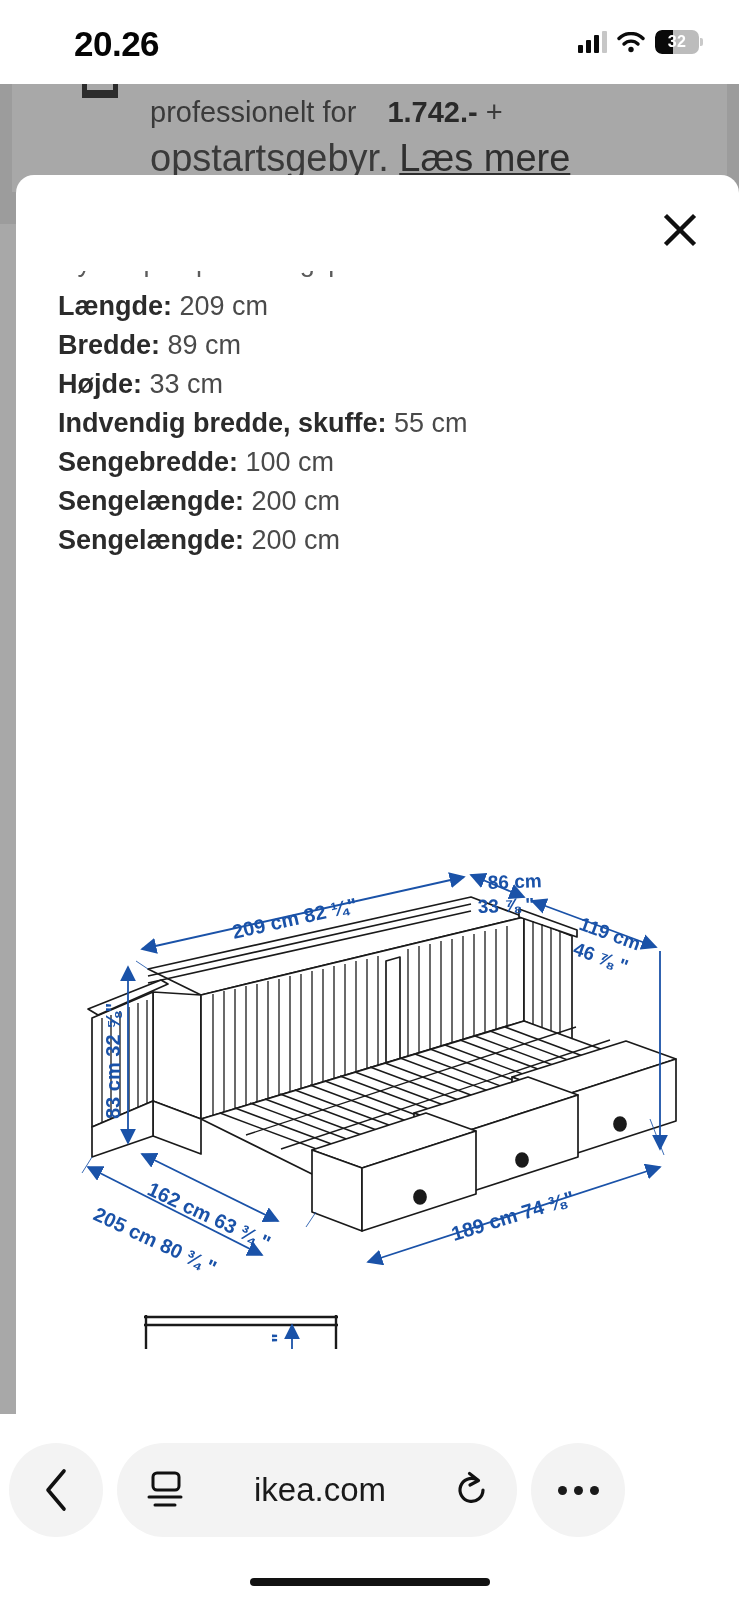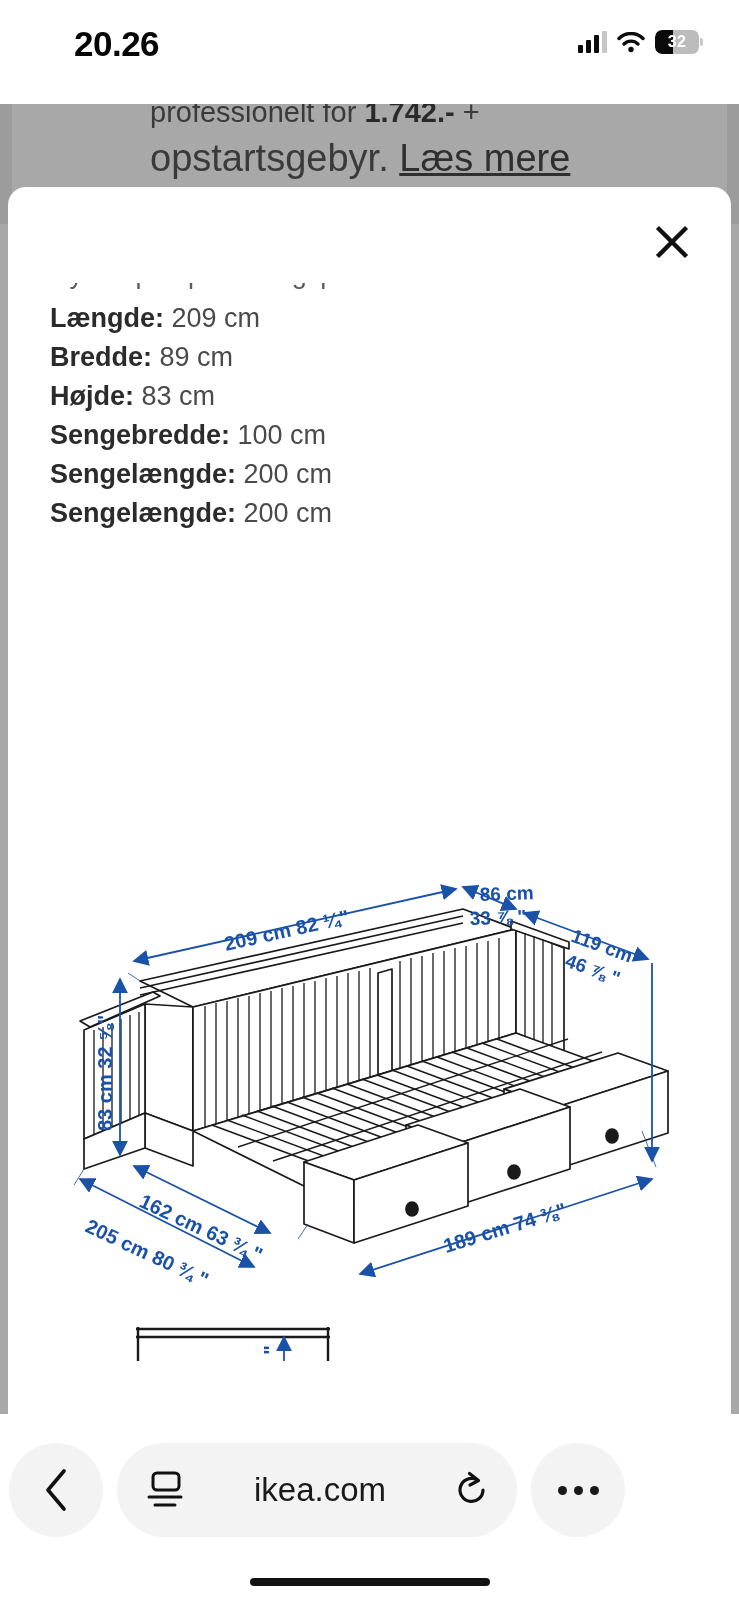--- a/index.html
+++ b/index.html
@@ -6,21 +6,21 @@
   html, body {
     width:739px; height:1600px;
     background:#ffffff;
     font-family:"Liberation Sans", sans-serif;
     overflow:hidden;
   }
   #screen { position:relative; width:739px; height:1600px; background:#ffffff; }
 
   
   #statusbar {
-    position:absolute; left:0; top:0; width:739px; height:104px;
+    position:absolute; left:0; top:0; width:739px; height:84px;
     background:#ffffff; z-index:40;
   }
   #clock {
     position:absolute; left:74px; top:24px;
     font-size:35px; font-weight:700; color:#050505;
     letter-spacing:-0.5px;
   }
   #status-icons {
     position:absolute; right:36px; top:30px;
     display:flex; align-items:center; gap:10px;
@@ -69,32 +69,32 @@
   }
   #promo-glyph {
     position:absolute; left:70px; top:-8px; width:36px; height:22px;
     border-bottom:8px solid #2c2c2c;
     border-left:5px solid #2c2c2c; border-right:5px solid #2c2c2c;
   }
   #promo-line1 {
     position:absolute; left:138px; top:12px;
     font-size:29px; color:#3a3a3a; font-weight:400; white-space:nowrap;
   }
-  #promo-line1 b { font-weight:700; color:#2a2a2a; }
+  #promo-line1 b { font-weight:700; color:#2a2a2a;margin-left:23px; }
   #promo-line2 {
     position:absolute; left:138px; top:53px;
     font-size:38px; color:#3a3a3a; white-space:nowrap;
   }
   #promo-link { text-decoration:underline; color:#2f2f2f; }
 
   
   #modal {
-    position:absolute; left:8px; top:175px; width:723px; height:1239px;
+    position:absolute; left:16px; top:175px; width:723px; height:1239px;
     background:#ffffff; border-radius:18px 18px 0 0;
-    z-index:10; overflow:hidden;margin-top:12px;
+    z-index:10; overflow:hidden;
   }
   #close-btn {
     position:absolute; right:38px; top:34px;
     width:42px; height:42px; cursor:pointer;
     display:flex; align-items:center; justify-content:center;
   }
   #close-btn svg { display:block; }
 
   
   #spec-list {
@@ -181,21 +181,25 @@
       <div class="spec-row">
         <b>Længde:</b>
         <span class="val">209 cm</span>
       </div>
       <div class="spec-row">
         <b>Bredde:</b>
         <span class="val">89 cm</span>
       </div>
       <div class="spec-row">
         <b>Højde:</b>
-        <span class="val">83 cm</span>
+        <span class="val">33 cm</span>
+      </div>
+      <div class="spec-row">
+        <b>Indvendig bredde, skuffe:</b>
+        <span class="val">55 cm</span>
       </div>
       <div class="spec-row">
         <b>Sengebredde:</b>
         <span class="val">100 cm</span>
       </div>
       <div class="spec-row">
         <b>Sengelængde:</b>
         <span class="val">200 cm</span>
       </div>
       <div class="spec-row">

